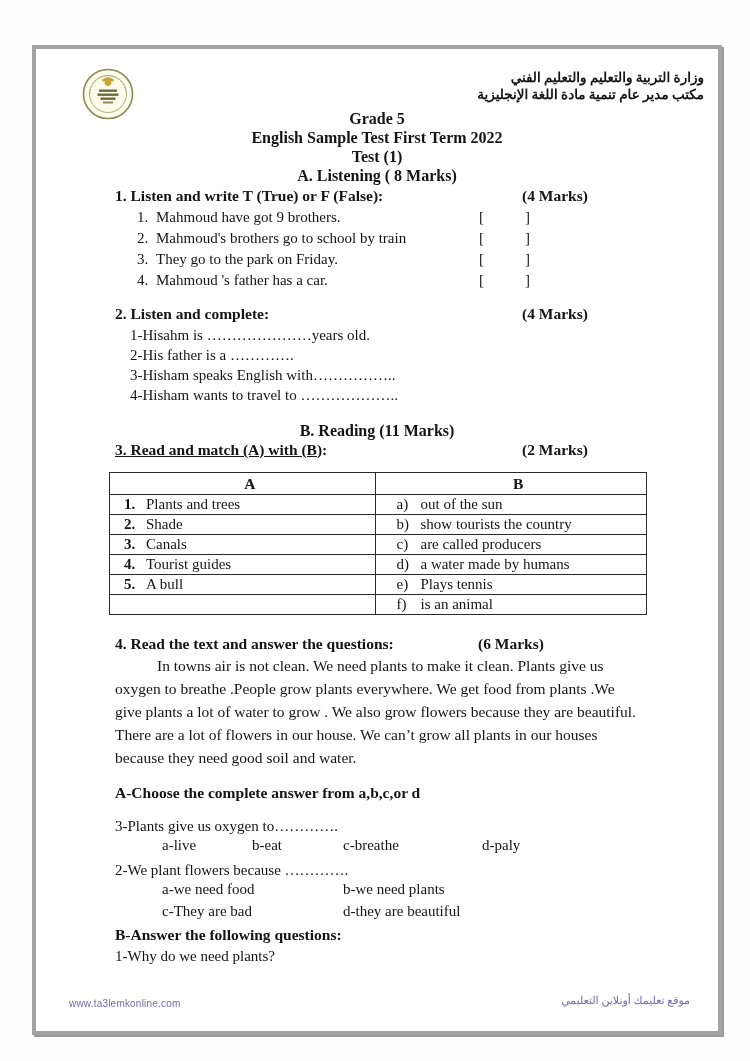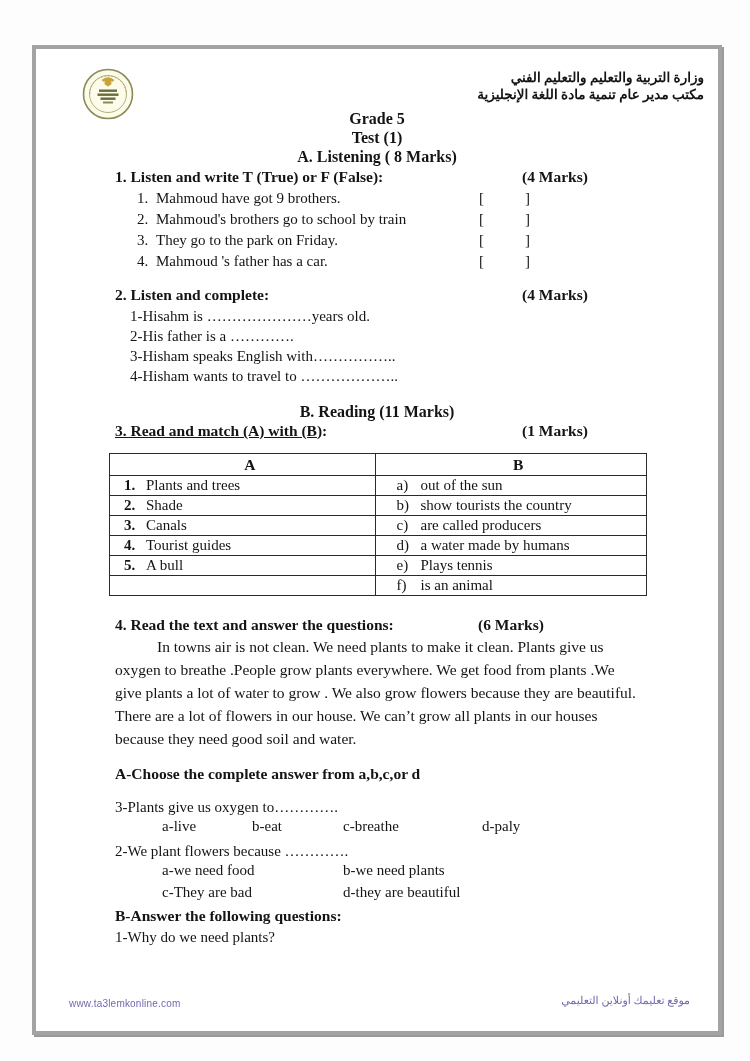--- a/index.html
+++ b/index.html
@@ -96,20 +96,21 @@
         <path d="M8 26 a18 18 0 0 1 36 0" fill="none" stroke="#9b9b66" stroke-width="0.8" stroke-dasharray="1.5 2"></path>
       </svg>
     </span>
     <div class="arabic-head">
       <div>وزارة التربية والتعليم والتعليم الفني</div>
       <div>مكتب مدير عام تنمية مادة اللغة الإنجليزية</div>
     </div>
 
     <div class="titles">
       <div>Grade 5</div>
+      <div>English Sample Test First Term 2022</div>
       <div>Test (1)</div>
       <div>A. Listening ( 8 Marks)</div>
     </div>
 
     <div class="content">
 
       <div class="hrow" style="margin-top:2px;">
         <span>1. Listen and write T (True) or F (False):</span>
         <span class="marks">(4 Marks)</span>
       </div>
@@ -144,21 +145,21 @@
         <div class="cmp-item">1-Hisahm is …………………years old.</div>
         <div class="cmp-item">2-His father is a ………….</div>
         <div class="cmp-item">3-Hisham speaks English with……………..</div>
         <div class="cmp-item">4-Hisham wants to travel to ………………..</div>
       </div>
 
       <div class="center-head" style="margin-top:17px;">B. Reading (11 Marks)</div>
 
       <div class="hrow" style="margin-top:1px;">
         <span class="u">3. Read and match (A) with (B</span><span>):</span>
-        <span class="marks">(1 Marks)</span>
+        <span class="marks">(2 Marks)</span>
       </div>
 
       <table class="match" style="margin-top:13px;">
         <colgroup>
             <col class="ca">
             <col class="cb">
           </colgroup>
         <tbody>
             <tr>
           <th>A</th>

